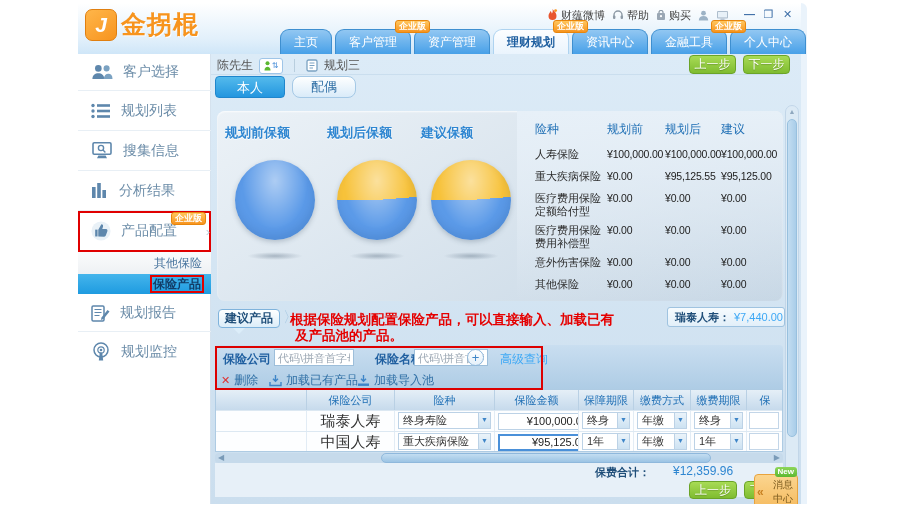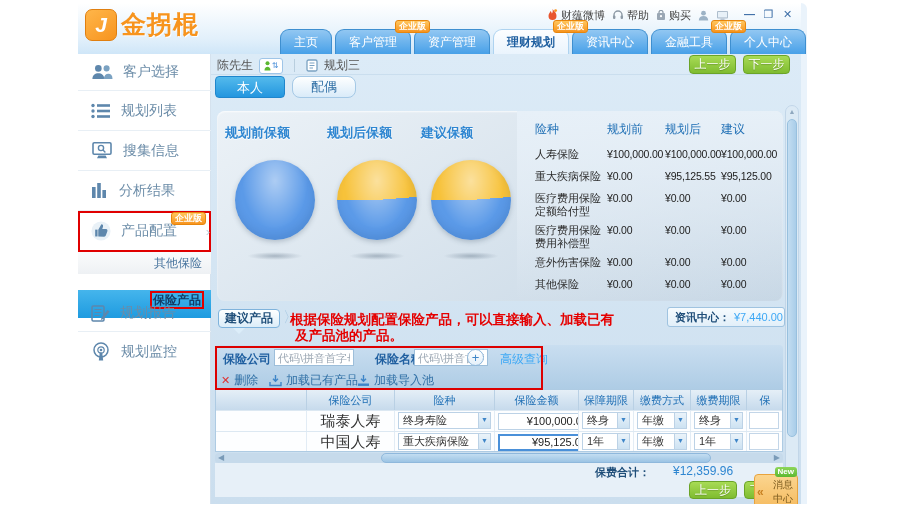--- a/index.html
+++ b/index.html
@@ -253,21 +253,21 @@
               <rect x="4.6" y="9.5" width="2.6" height="7.5" fill="#5e87ac"></rect>
             </svg>
           </span>
       <span>产品配置</span>
       <span class="badge sb-badge">企业版</span>
       <span class="sb-arrow">›</span>
     </div>
     <div class="sb-sub inv" style="top:198px;height:22px">
       <span>其他保险</span>
     </div>
-    <div class="sb-sub sel" style="top:236px;height:28px">
+    <div class="sb-sub sel" style="top:220px;height:20px">
       <span class="sel-box">保险产品</span>
     </div>
     <div class="sb-item" style="top:240px;height:38px">
       <span>
             <svg width="19" height="18" viewBox="0 0 19 18">
               <rect x="1" y="2" width="12" height="15" rx="1.2" fill="none" stroke="#5e87ac" stroke-width="1.5"></rect>
               <path d="M3.5 5.5h7M3.5 8.5h7M3.5 11.5h5" stroke="#5e87ac" stroke-width="1.2"></path>
               <path d="M10.5 13.5L16.5 6l2 1.6-6 7.5-2.6 1z" fill="#5e87ac"></path>
             </svg>
           </span>
@@ -376,21 +376,21 @@
         </div>
       </div>
     </div>
 
     <div class="sg-tab">建议产品</div>
     <div class="sg-notch"></div>
     <div class="sg-chev">〉</div>
     <div class="annot" style="left:79px;top:257px">根据保险规划配置保险产品，可以直接输入、加载已有</div>
     <div class="annot" style="left:84px;top:273px">及产品池的产品。</div>
     <div class="budget">
-      <span class="budget-label">资讯中心：</span>
+      <span class="budget-label">瑞泰人寿：</span>
       <span class="budget-val">¥7,440.00</span>
     </div>
 
     <div class="form-panel"></div>
     <div class="red-box"></div>
     <span class="f-label" style="left:12px">保险公司</span>
     <input class="f-input" style="left: 63px; width: 80px;" placeholder="代码\拼音首字母">
     <span class="f-label" style="left:164px">保险名称</span>
     <input class="f-input" style="left: 203px; width: 74px;" placeholder="代码\拼音首字母">
     <div class="plus-btn">+</div>

